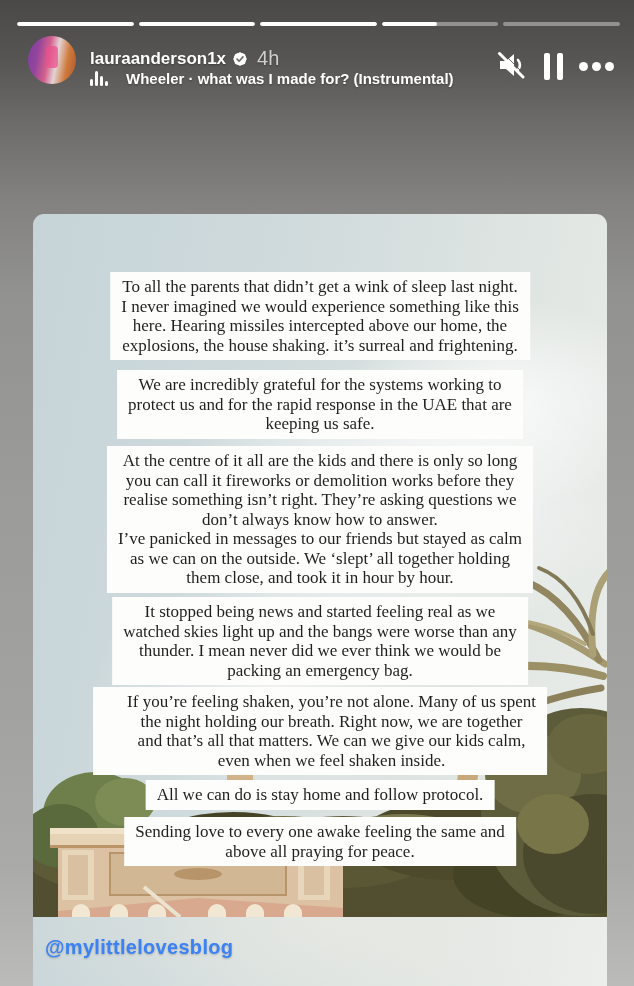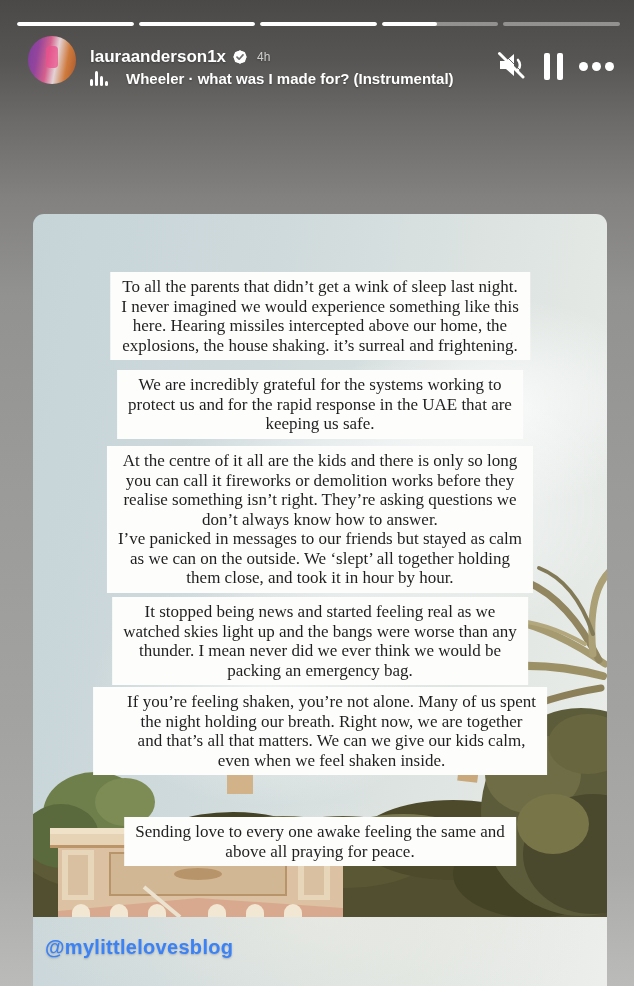--- a/index.html
+++ b/index.html
@@ -13,21 +13,21 @@
   .seg{flex:1;height:3.5px;background:rgba(255,255,255,.38);border-radius:2px;overflow:hidden;}
   .seg .fill{height:100%;background:#ffffff;border-radius:2px;width:0;}
 
   
   .avatar{position:absolute;left:28px;top:36px;width:48px;height:48px;border-radius:50%;
     background:linear-gradient(100deg,#7b3fa0 0%,#94459c 22%,#d4608c 42%,#e3d3d6 58%,#cf7a3c 78%,#a8562c 100%);}
   .avatar::after{content:"";position:absolute;left:18px;top:10px;width:12px;height:22px;border-radius:4px;background:rgba(233,80,140,.75);}
   .uname-row{position:absolute;left:90px;top:47px;display:flex;align-items:center;gap:6px;white-space:nowrap;}
   .uname{color:#ffffff;font-size:17px;font-weight:700;text-shadow:0 1px 2px rgba(0,0,0,.3);}
   .badge{width:16px;height:16px;position:relative;flex:0 0 auto;}
-  .time{color:#cfcfcd;font-size:12px;font-weight:400;margin-left:3px;text-shadow:0 1px 2px rgba(0,0,0,.3);}
+  .time{color:#cfcfcd;font-size:20px;font-weight:400;margin-left:3px;text-shadow:0 1px 2px rgba(0,0,0,.3);}
   .music-row{position:absolute;left:90px;top:70px;display:flex;align-items:center;gap:18px;white-space:nowrap;}
   .eq{display:flex;align-items:flex-end;gap:2px;height:15px;}
   .eq i{display:block;width:3px;background:#fff;border-radius:2px;}
   .music{color:#ffffff;font-size:15px;font-weight:700;text-shadow:0 1px 2px rgba(0,0,0,.3);}
 
   .controls{position:absolute;right:20px;top:48px;display:flex;align-items:center;gap:16px;}
   .ctl{background:none;border:none;padding:0;cursor:pointer;display:flex;align-items:center;}
   .pause{display:flex;gap:7px;}
   .pause i{display:block;width:6px;height:27px;background:#fff;border-radius:2px;}
   .dots{display:flex;gap:4px;align-items:center;}
@@ -210,19 +210,20 @@
 as we can on the outside. We ‘slept’ all together holding
 them close, and took it in hour by hour.</div>
     <div class="tbox b4">It stopped being news and started feeling real as we
 watched skies light up and the bangs were worse than any
 thunder. I mean never did we ever think we would be
 packing an emergency bag.</div>
     <div class="tbox b5">If you’re feeling shaken, you’re not alone. Many of us spent
 the night holding our breath. Right now, we are together
 and that’s all that matters. We can we give our kids calm,
 even when we feel shaken inside.</div>
+    <div class="tbox b6">All we can do is stay home and follow protocol.</div>
     <div class="tbox b7">Sending love to every one awake feeling the same and
 above all praying for peace.</div>
   </div>
 
   <div class="mention">@mylittlelovesblog</div>
 
 </div>
 
 </body></html>

